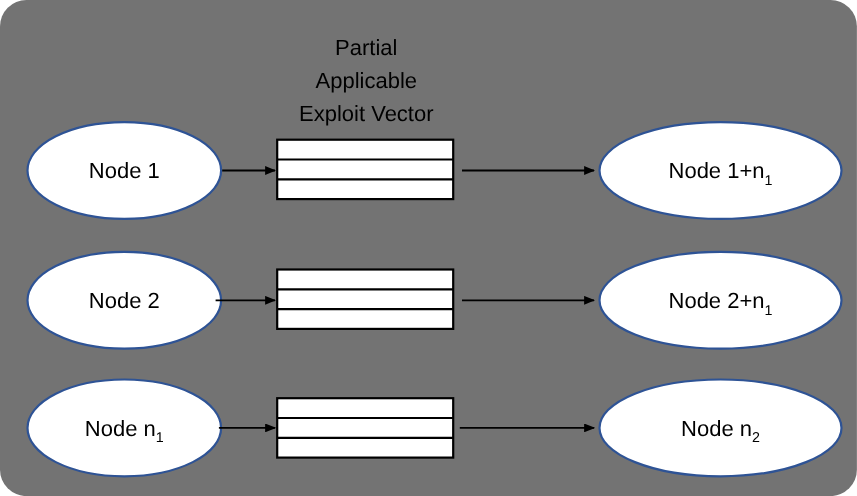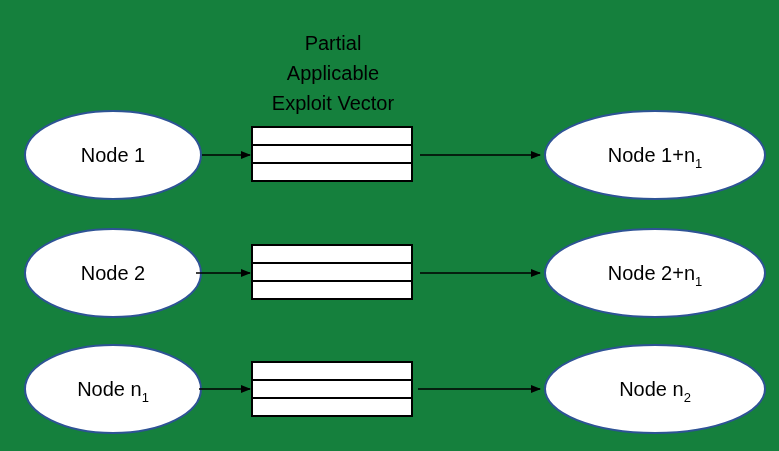--- a/index.html
+++ b/index.html
@@ -8,22 +8,23 @@
     background: #ffffff;
   }
   body {
     font-family: "Liberation Sans", sans-serif;
     color: #000000;
   }
   #diagram-root {
     position: relative;
     width: 779px;
     height: 451px;
-    background: #15803d;
+    background: #737373;
     overflow: hidden;
+    border-radius: 24px;
   }
   #diagram-svg {
     position: absolute;
     top: 0;
     left: 0;
     width: 779px;
     height: 451px;
   }
   .node-label {
     font-family: "Liberation Sans", sans-serif;

